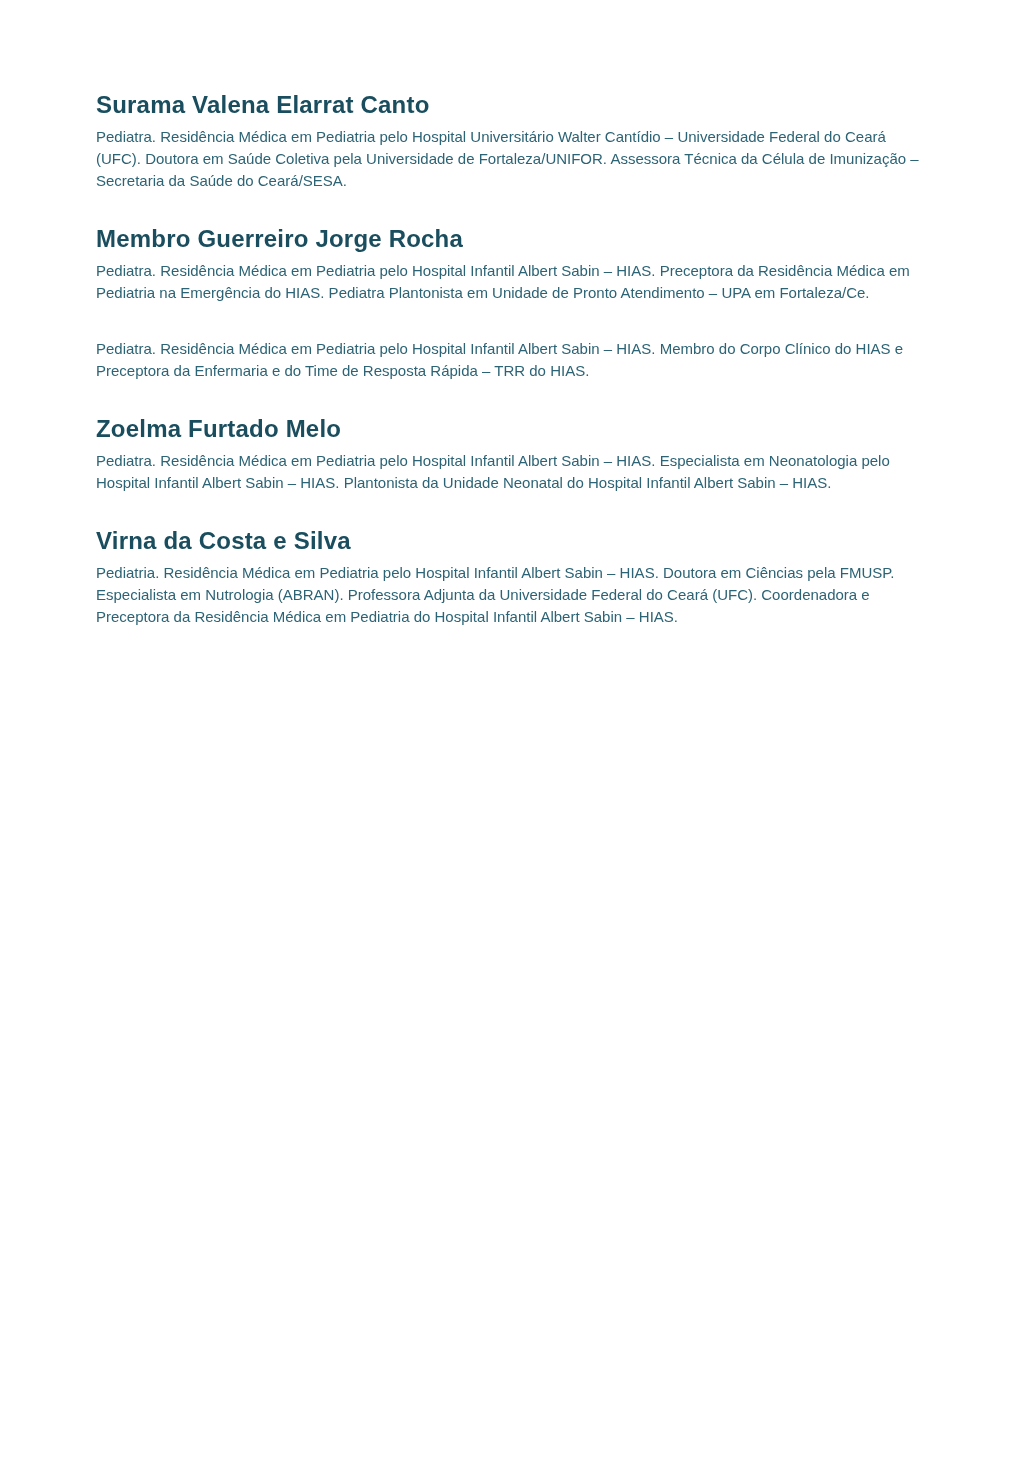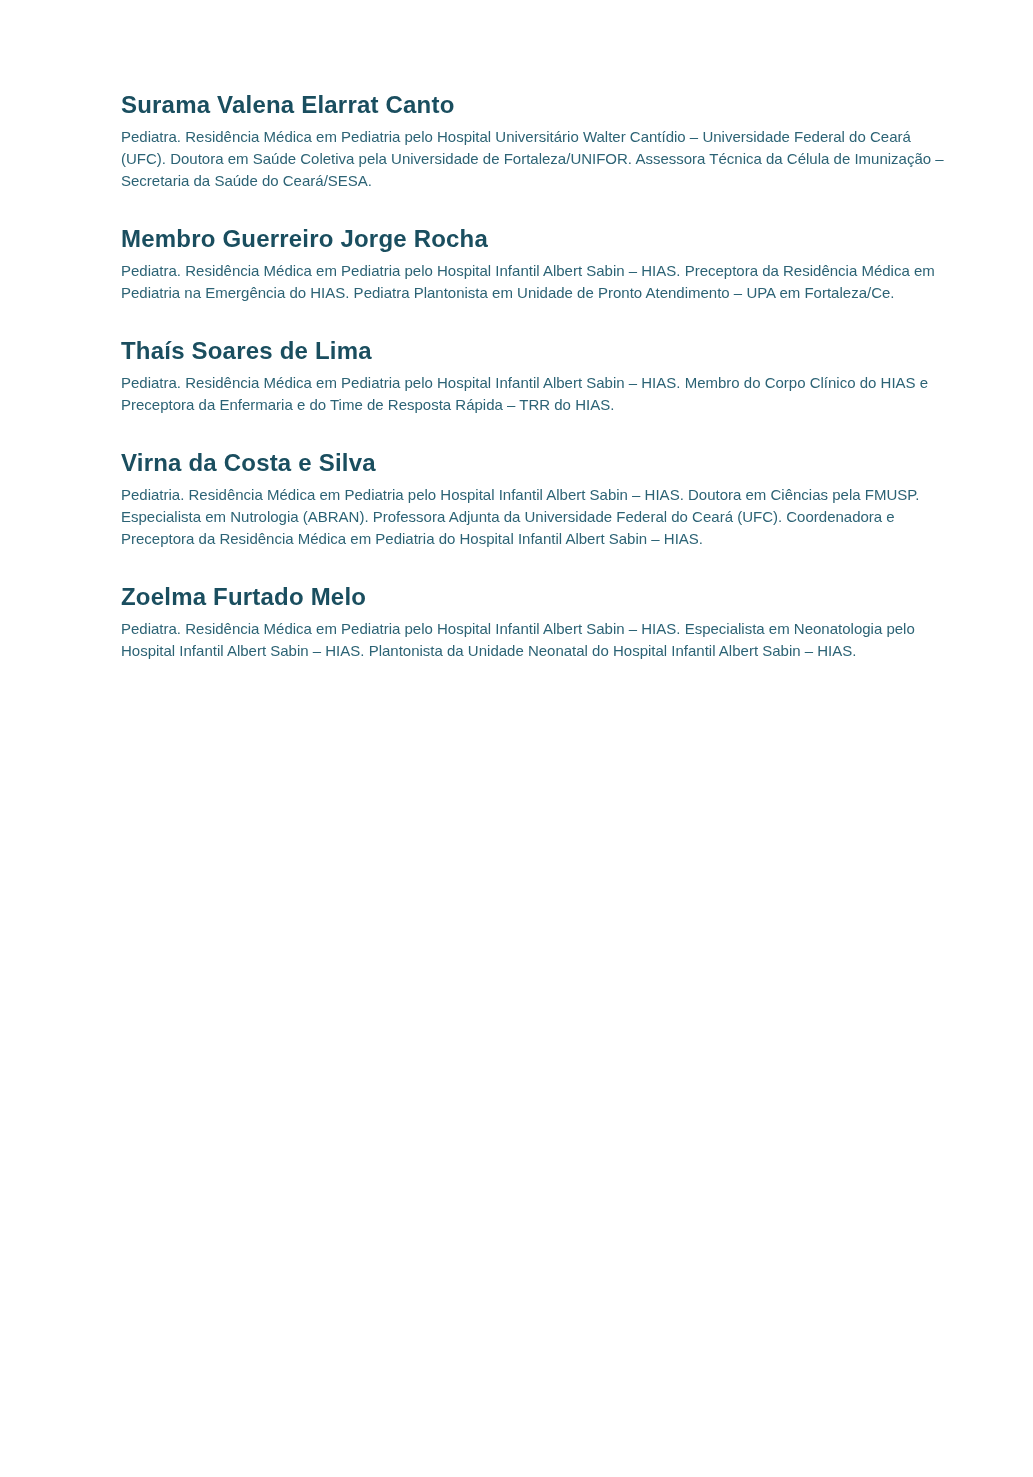--- a/index.html
+++ b/index.html
@@ -9,21 +9,21 @@
   }
   body {
     width: 1033px;
     height: 1477px;
     position: relative;
     font-family: "Liberation Sans", sans-serif;
     overflow: hidden;
   }
   .page {
     position: absolute;
-    left: 121px;
+    left: 96px;
     top: 92px;
     width: 833px;
   }
   .person-section {
     margin: 0 0 34px 0;
   }
   .person-name {
     font-size: 24px;
     font-weight: bold;
     line-height: 26px;
@@ -48,28 +48,27 @@
     <h2 class="person-name">Surama Valena Elarrat Canto</h2>
     <p class="person-bio">Pediatra. Residência Médica em Pediatria pelo Hospital Universitário Walter Cantídio – Universidade Federal do Ceará (UFC). Doutora em Saúde Coletiva pela Universidade de Fortaleza/UNIFOR. Assessora Técnica da Célula de Imunização – Secretaria da Saúde do Ceará/SESA.</p>
   </div>
 
   <div class="person-section">
     <h2 class="person-name">Membro Guerreiro Jorge Rocha</h2>
     <p class="person-bio">Pediatra. Residência Médica em Pediatria pelo Hospital Infantil Albert Sabin – HIAS. Preceptora da Residência Médica em Pediatria na Emergência do HIAS. Pediatra Plantonista em Unidade de Pronto Atendimento – UPA em Fortaleza/Ce.</p>
   </div>
 
   <div class="person-section">
-    <h2 class="person-name">Thaís Soares de Lima</h2>
     <p class="person-bio">Pediatra. Residência Médica em Pediatria pelo Hospital Infantil Albert Sabin – HIAS. Membro do Corpo Clínico do HIAS e Preceptora da Enfermaria e do Time de Resposta Rápida – TRR do HIAS.</p>
   </div>
 
+
+  <div class="person-section">
+    <h2 class="person-name">Zoelma Furtado Melo</h2>
+    <p class="person-bio">Pediatra. Residência Médica em Pediatria pelo Hospital Infantil Albert Sabin – HIAS. Especialista em Neonatologia pelo Hospital Infantil Albert Sabin – HIAS. Plantonista da Unidade Neonatal do Hospital Infantil Albert Sabin – HIAS.</p>
+  </div>
 
   <div class="person-section">
     <h2 class="person-name">Virna da Costa e Silva</h2>
     <p class="person-bio">Pediatria. Residência Médica em Pediatria pelo Hospital Infantil Albert Sabin – HIAS. Doutora em Ciências pela FMUSP. Especialista em Nutrologia (ABRAN). Professora Adjunta da Universidade Federal do Ceará (UFC). Coordenadora e Preceptora da Residência Médica em Pediatria do Hospital Infantil Albert Sabin – HIAS.</p>
   </div>
 
-  <div class="person-section">
-    <h2 class="person-name">Zoelma Furtado Melo</h2>
-    <p class="person-bio">Pediatra. Residência Médica em Pediatria pelo Hospital Infantil Albert Sabin – HIAS. Especialista em Neonatologia pelo Hospital Infantil Albert Sabin – HIAS. Plantonista da Unidade Neonatal do Hospital Infantil Albert Sabin – HIAS.</p>
-  </div>
-
 </div>
 
 </body></html>

